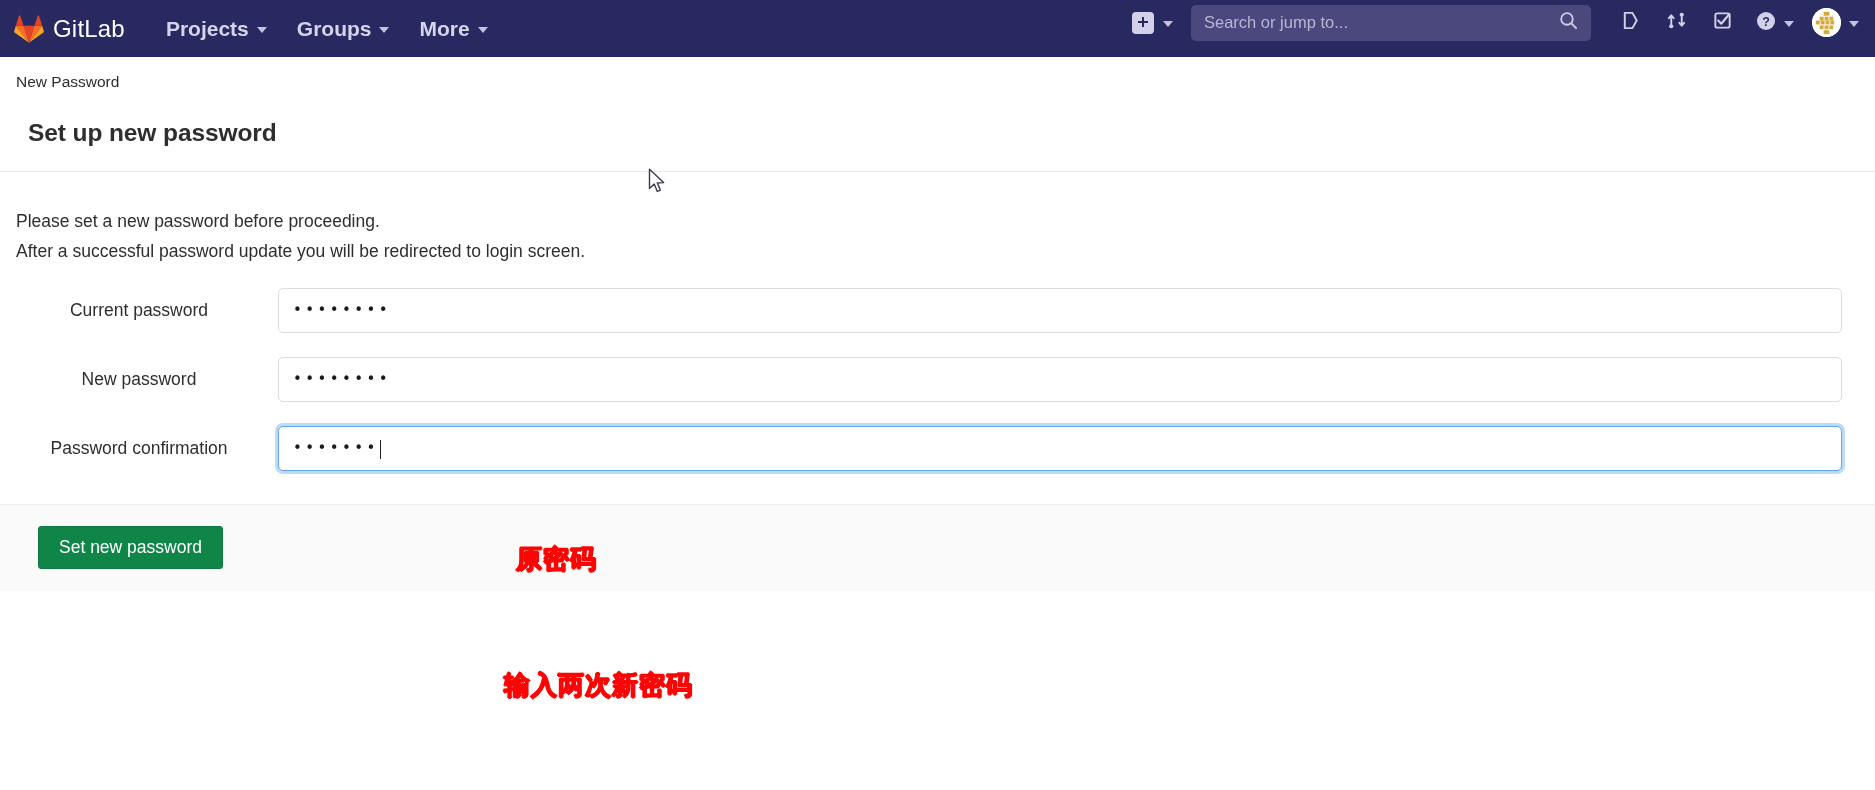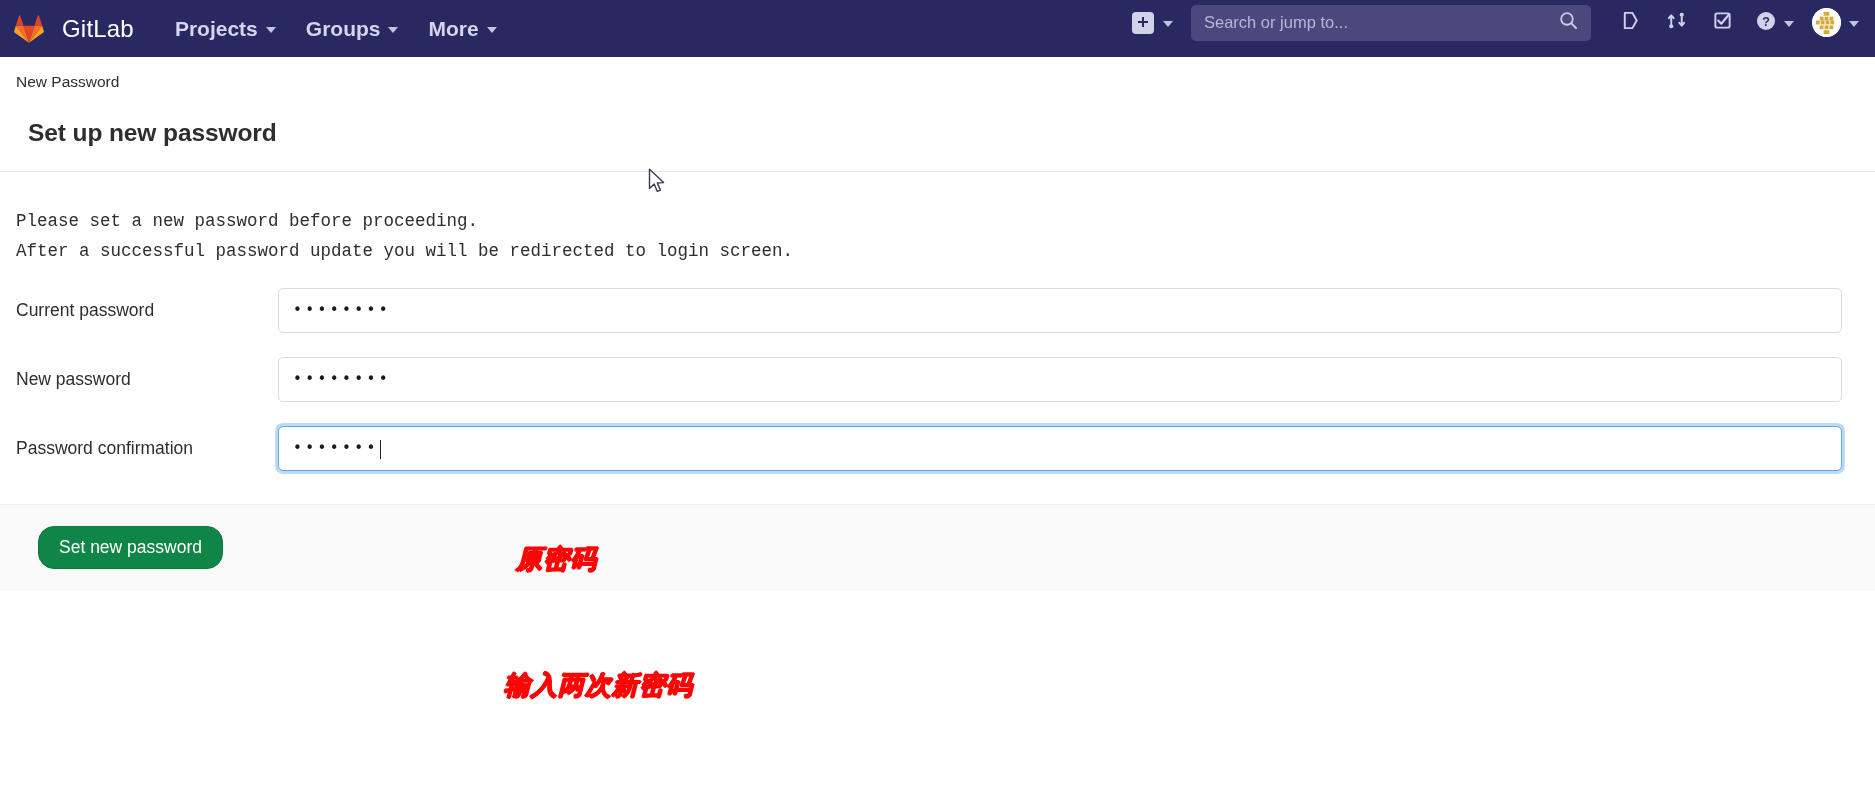--- a/index.html
+++ b/index.html
@@ -14,21 +14,21 @@
   
   .navbar {
     height: 57px;
     background: #292961;
     display: flex;
     align-items: center;
     padding: 0 18px 0 14px;
     position: relative;
   }
   .nav-left { display: flex; align-items: center; }
-  .brand { display: flex; align-items: center; gap: 18px; margin-right: 26px; cursor: pointer; }
+  .brand { display: flex; align-items: center; gap: 9px; margin-right: 26px; cursor: pointer; }
   .brand-logo { width: 30px; height: 29px; display: block; }
   .brand-text {
     color: #ffffff;
     font-size: 24px;
     letter-spacing: .2px;
   }
   .nav-links { display: flex; align-items: center; }
   .nav-link {
     color: #d6d4ec;
     font-size: 21px;
@@ -124,37 +124,36 @@
   
   .content {
     padding: 34px 16px 0 16px;
     position: relative;
   }
   .lead {
     font-size: 17.5px;
     color: #2e2e2e;
     line-height: 1.72;
     margin: 0 0 0 0;
-    font-family: Liberation Mono, monospace;
   }
   .lead-line { display: block; }
 
   
   .form {
     margin-top: 22px;
     position: relative;
   }
   .form-row {
     display: flex;
     align-items: center;
     margin-bottom: 24px;
   }
   .form-label {
     width: 262px;
-    text-align: left;
+    text-align: center;
     padding-right: 16px;
     font-size: 17.5px;
     color: #2e2e2e;
   }
   .form-control {
     flex: 1;
     height: 45px;
     border: 1px solid #dcdcdc;
     border-radius: 5px;
     background: #fff;
@@ -189,37 +188,36 @@
   .annot {
     position: absolute;
     color: #fc0505;
     font-weight: bold;
     font-family: "DejaVu Sans", sans-serif;
     letter-spacing: 1px;
     white-space: nowrap;
     text-shadow:
        1px 0 0 #fc0505, -1px 0 0 #fc0505,
        0 1px 0 #fc0505, 0 -1px 0 #fc0505;
-    font-style: italic;
   }
   #annot-current { left: 516px; top: 370px; font-size: 26px; }
   #annot-new     { left: 504px; top: 496px; font-size: 26px; }
 
   
   .form-actions {
     background: #fafafa;
     border-top: 1px solid #ededed;
     padding: 21px 16px 22px 38px;
     margin-top: 33px;
   }
   .btn-primary {
     background: #108548;
     color: #ffffff;
     border: 1px solid #0e7a42;
-    border-radius: 16px;
+    border-radius: 3px;
     font-size: 17.5px;
     font-family: "Liberation Sans", sans-serif;
     padding: 11px 20px;
     cursor: pointer;
     line-height: 1.1;
   }
 
   
   .mouse-cursor {
     position: absolute;

